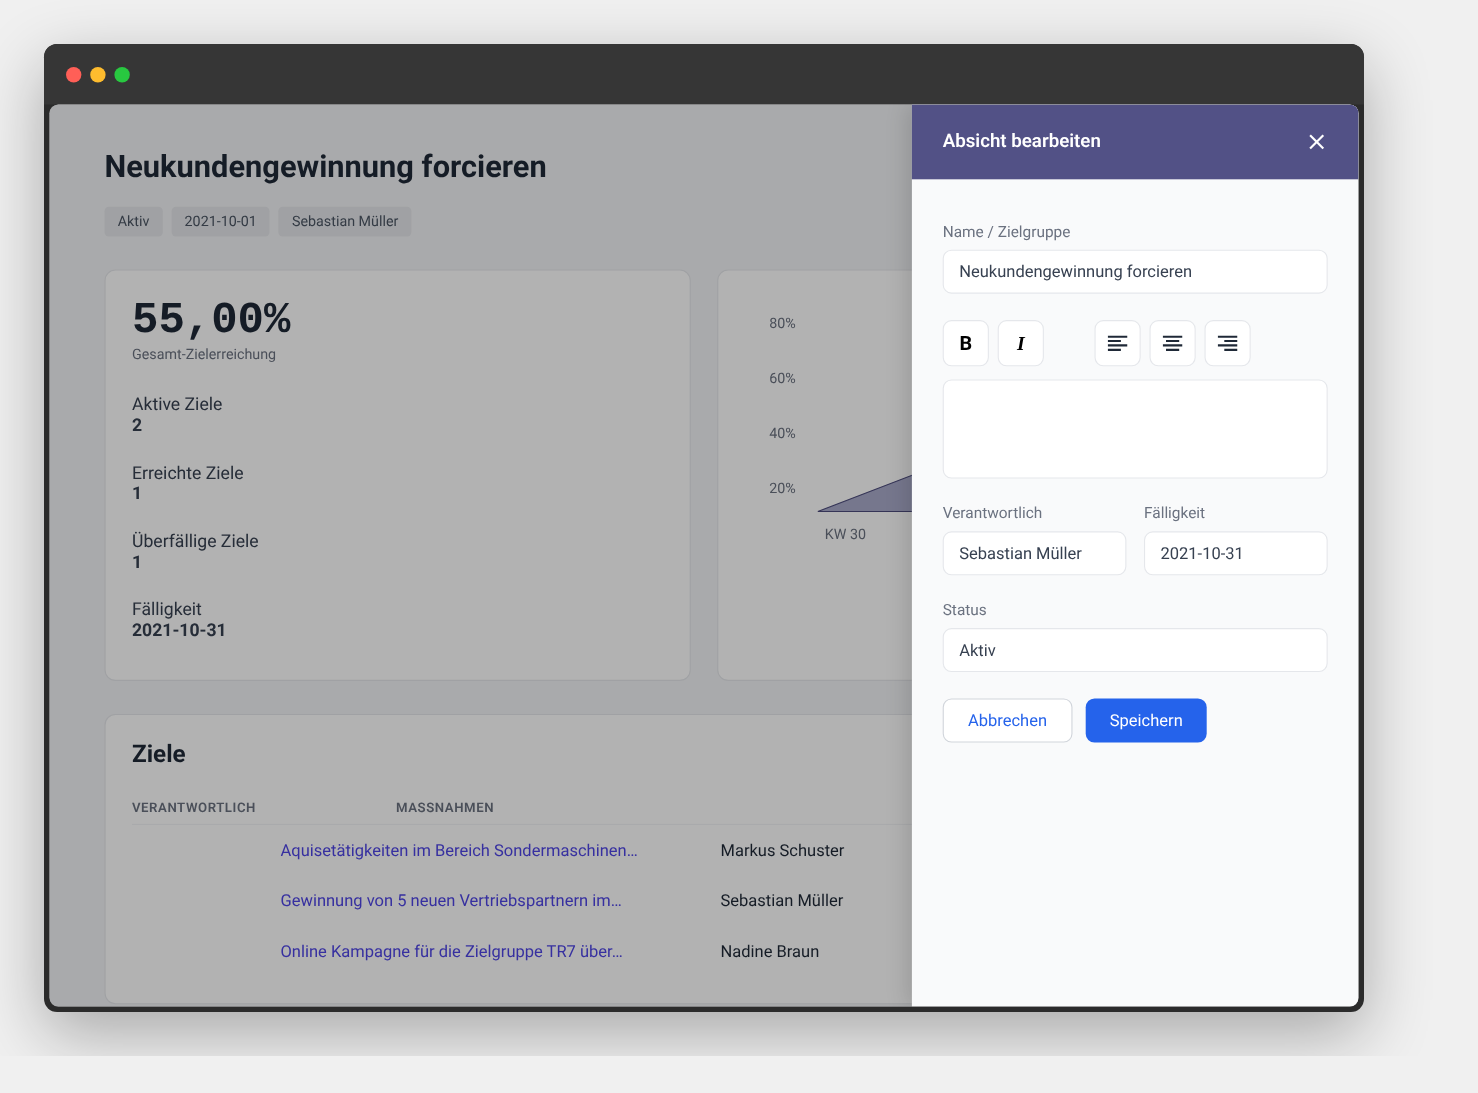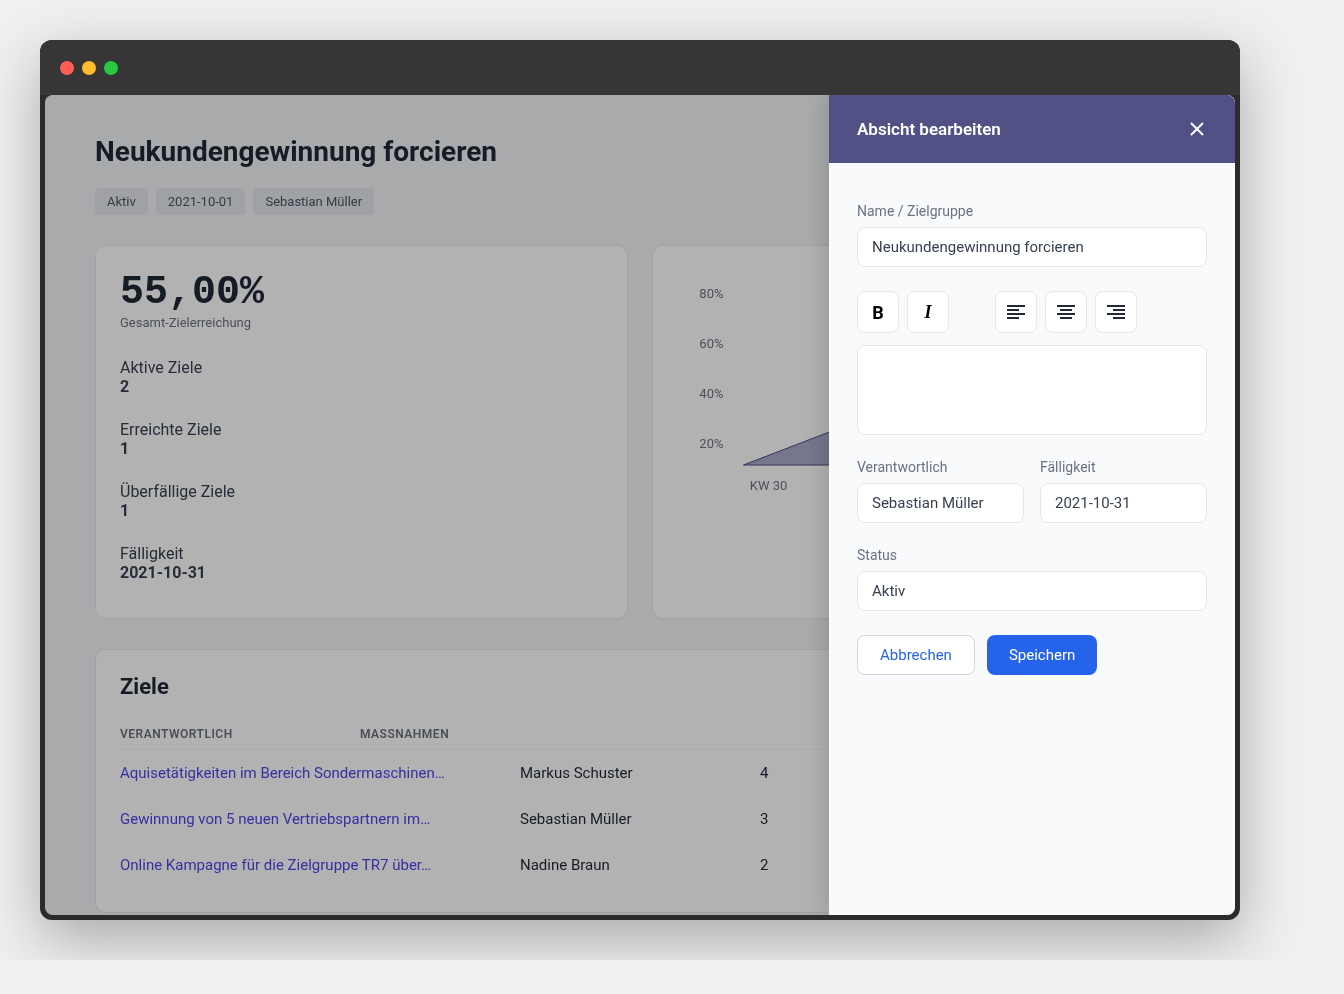--- a/index.html
+++ b/index.html
@@ -139,20 +139,21 @@
       text-transform: uppercase;
       letter-spacing: 0.5px;
       font-weight: 600;
       border-bottom: 1px solid #f3f4f6;
     }
     .trow {
       display: flex;
       padding: 14px 0;
       font-size: 15px;
       color: #1f2937;
+      justify-content: center;
     }
     .col-ziel { flex: 0 0 400px; overflow: hidden; text-overflow: ellipsis; white-space: nowrap; }
     .col-verant { flex: 0 0 240px; }
     .col-mass { flex: 0 0 130px; }
     .link { color: #4f46e5; cursor: pointer; }
     
     
     .drawer {
       position: absolute;
       top: 0;

